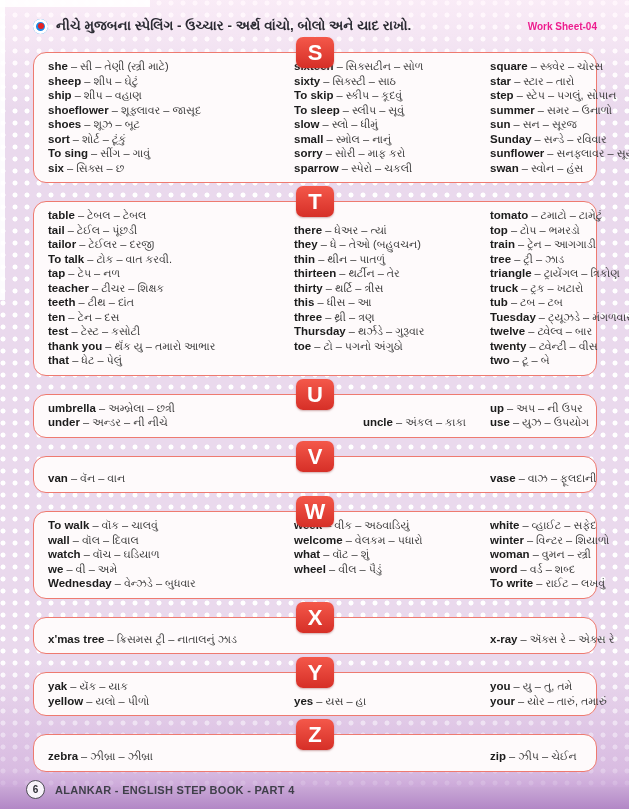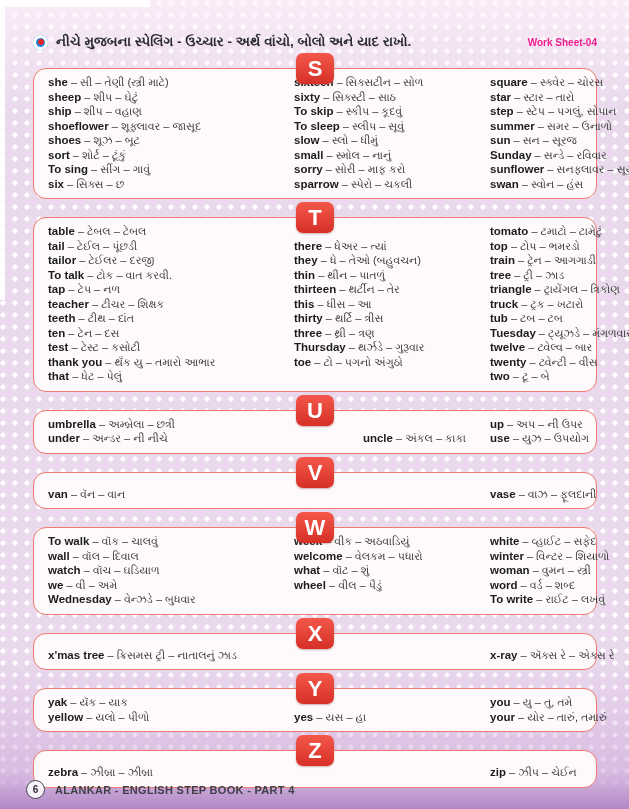--- a/index.html
+++ b/index.html
@@ -13,21 +13,21 @@
       radial-gradient(circle at 3px 3px, #ffffff 2.1px, rgba(255,255,255,0) 2.9px);
     background-size:100% 100%, 12px 12px;
   }
   .edge-left{position:absolute;left:0;top:0;width:5px;height:300px;background:#fff;opacity:.9;}
   .edge-top{position:absolute;left:0;top:0;width:150px;height:7px;background:#fff;opacity:.9;}
   .bottom-band{position:absolute;left:0;bottom:0;width:100%;height:22px;
     background:linear-gradient(180deg,#c9a8d6,#b287c6);}
   .content{position:relative;padding:0 32px 0 33px;}
 
   
-  .header{display:flex;align-items:center;padding-top:34px;}
+  .header{display:flex;align-items:center;padding-top:18px;}
   .bullet{width:15px;height:15px;border-radius:50%;background:#1e88e5;flex:0 0 auto;
     display:flex;align-items:center;justify-content:center;margin-right:8px;
     box-shadow:inset 0 0 0 3px #ffffff;}
   .bullet i{display:block;width:6px;height:6px;border-radius:50%;background:#e62222;}
   .instruction{font-weight:bold;font-size:13.5px;color:#2b2b33;flex:1 1 auto;}
   .worksheet{font-weight:bold;font-size:10px;color:#ed1e8f;flex:0 0 auto;}
 
   
   .word-section{position:relative;margin-top:18px;background:#fefafb;
     border:1.6px solid #ee7a70;border-radius:13px;padding:6px 8px 7px 14px;}
@@ -115,22 +115,22 @@
             <div class="entry"><b>ten</b> – ટેન – દસ</div>
             <div class="entry"><b>test</b> – ટેસ્ટ – કસોટી</div>
             <div class="entry"><b>thank you</b> – થૅંક યુ – તમારો આભાર</div>
             <div class="entry"><b>that</b> – ધેટ – પેલું</div>
           </div>
           <div class="word-col" style="justify-content: center;">
             <div class="entry"><b>there</b> – ધેઅર – ત્યાં</div>
             <div class="entry"><b>they</b> – ધે – તેઓ (બહુવચન)</div>
             <div class="entry"><b>thin</b> – થીન – પાતળું</div>
             <div class="entry"><b>thirteen</b> – થર્ટીન – તેર</div>
+            <div class="entry"><b>thirty</b> – થર્ટિ – ત્રીસ</div>
             <div class="entry"><b>this</b> – ધીસ – આ</div>
-            <div class="entry"><b>thirty</b> – થર્ટિ – ત્રીસ</div>
             <div class="entry"><b>three</b> – થ્રી – ત્રણ</div>
             <div class="entry"><b>Thursday</b> – થર્ઝડે – ગુરૂવાર</div>
             <div class="entry"><b>toe</b> – ટો – પગનો અંગુઠો</div>
           </div>
           <div class="word-col">
             <div class="entry"><b>tomato</b> – ટમાટો – ટામેટું</div>
             <div class="entry"><b>top</b> – ટોપ – ભમરડો</div>
             <div class="entry"><b>train</b> – ટ્રેન – આગગાડી</div>
             <div class="entry"><b>tree</b> – ટ્રી – ઝાડ</div>
             <div class="entry"><b>triangle</b> – ટ્રાયેંગલ – ત્રિકોણ</div>

